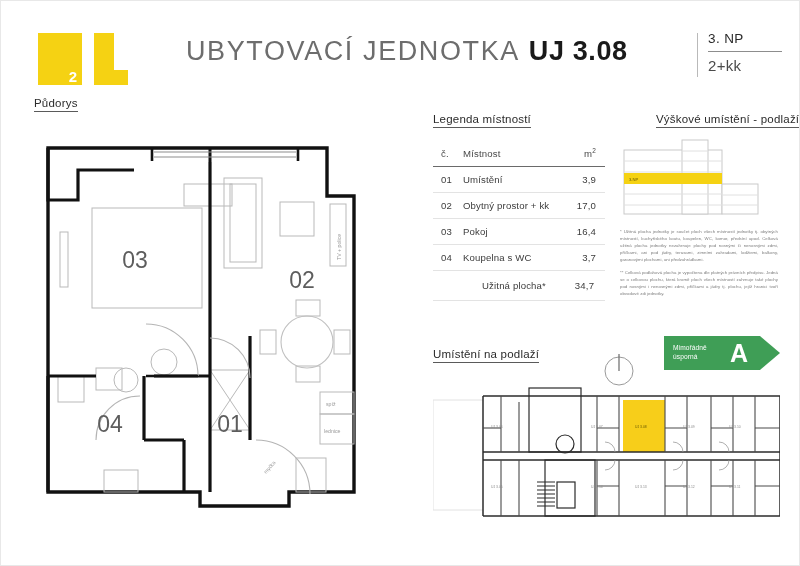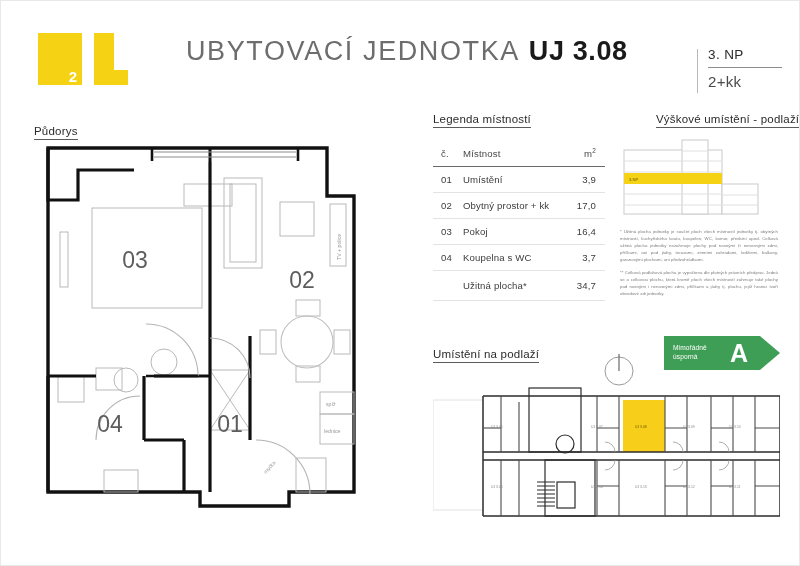--- a/index.html
+++ b/index.html
@@ -29,54 +29,54 @@
   .title-wrap { position:absolute; left:186px; top:36px; white-space:nowrap;text-align:center; }
   .title-main {
     font-size:27px; letter-spacing:1.6px; color:#6d6d6d; font-weight:400;
     display:inline-block; vertical-align:baseline;
   }
   .title-unit {
     font-size:27px; letter-spacing:0.6px; color:#1a1a1a; font-weight:700;
     display:inline-block; vertical-align:baseline; margin-left:9px;
   }
 
-  .np-box { position:absolute; left:697px; top:47px; padding-left:11px; }
+  .np-box { position:absolute; left:697px; top:31px; padding-left:11px; }
   .np-box:before {
     content:""; position:absolute; left:0; top:2px; width:1px; height:44px; background:#b9b9b9;
   }
   .np-floor { font-size:13.5px; color:#2b2b2b; letter-spacing:.4px; padding-bottom:5px; }
   .np-rule { width:74px; height:1px; background:#8d8d8d; }
   .np-type { font-size:15px; color:#4a4a4a; padding-top:5px; letter-spacing:.3px; }
 
   
   .sec-head {
     position:absolute; font-size:11.5px; color:#2b2b2b; letter-spacing:.2px;
     padding-bottom:2px; border-bottom:1px solid #5a5a5a;
   }
-  #h-pudorys  { left:34px;  top:125px; }
+  #h-pudorys  { left:34px;  top:97px; }
   #h-legenda  { left:433px; top:113px; }
   #h-vyskove  { left:656px; top:113px; }
   #h-umisteni { left:433px; top:348px; }
 
   
   .plan { position:absolute; left:34px; top:140px; width:340px; height:390px; }
   .plan svg { display:block; }
 
   
   .legend { position:absolute; left:433px; top:140px; width:172px; }
   .legend table { border-collapse:collapse; width:172px; }
   .legend th, .legend td {
     font-size:9.6px; font-weight:400; color:#3c3c3c;
     padding:7px 4px; text-align:left; border-bottom:1px solid #e3e3e3;
     letter-spacing:.15px;
   }
   .legend thead th { color:#4a4a4a; border-bottom:1.4px solid #6a6a6a; }
   .legend .c-num { width:26px; padding-left:8px; }
   .legend .c-area { width:36px; text-align:right; padding-right:9px; }
-  .legend tr.sum td { padding-top:9px; padding-bottom:9px; }
+  .legend tr.sum td { padding-top:9px; padding-bottom:9px;text-align:center; }
   .legend tr:last-child td { border-bottom:1px solid #e3e3e3; }
   .sup { font-size:6.5px; vertical-align:super; }
 
   
   .vyskove { position:absolute; left:620px; top:138px; width:160px; height:82px; }
 
   
   .notes { position:absolute; left:620px; top:228px; width:158px; }
   .notes p {
     font-size:4.35px; line-height:1.62; color:#7e7e7e; text-align:justify;

